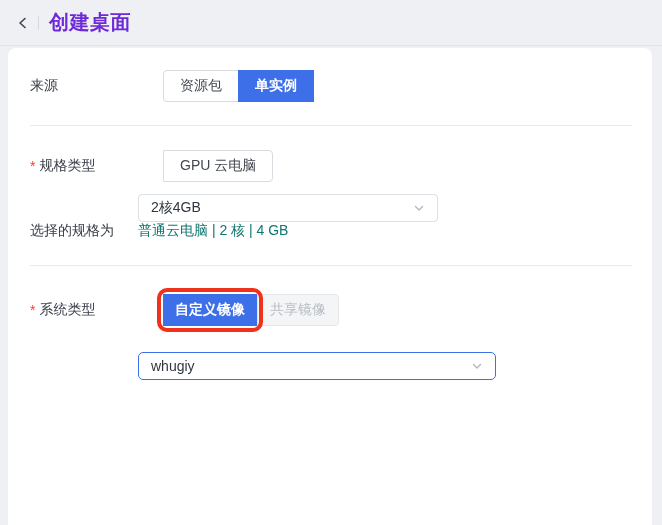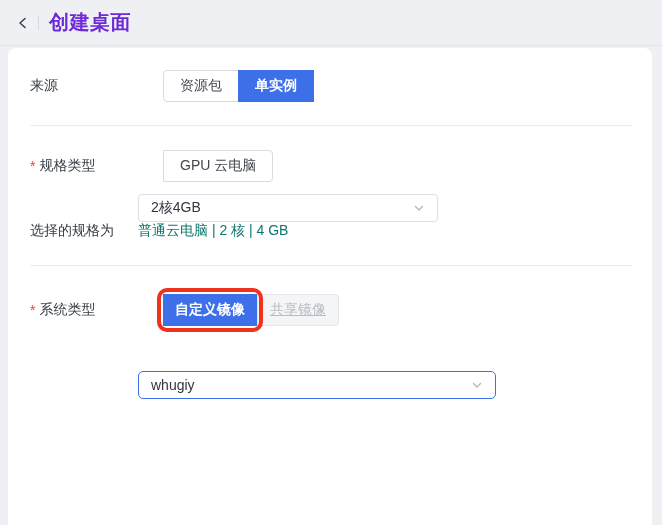--- a/index.html
+++ b/index.html
@@ -119,21 +119,21 @@
   }
   .select-box.focused { border: 1.5px solid #3d6fe8; border-radius: 5px; }
   .select-box .chev { display: flex; align-items: center; }
   
   .sec-source .inner   { padding: 22px 0 23px 0; }
   .sec-os .inner       { padding: 26px 0 24px 0; }
   .sec-spec .inner     { padding: 24px 0 25px 0; }
   .sec-image .inner    { padding: 28px 0 22px 0; }
   .mt12 { margin-top: 12px; }
   .mt26 { }
-  .mt30 { margin-top: 45px; }
+  .mt30 { margin-top: 26px; }
   .spec-value { color: #0f766e; }
   .w300 { width: 300px; }
   .w358 { width: 358px; }
   .offset-field { margin-left: 108px; }
 </style>
 </head>
 <body>
 
 <div class="header">
   <div class="back-btn">
@@ -193,21 +193,21 @@
       <div class="row">
         <div class="label-col">
           <span class="req">*</span>
           <span>系统类型</span>
         </div>
         <div class="btn-group">
           <div class="hl-wrap">
             <div class="tbtn selected" style="padding:0 11px;">自定义镜像</div>
             <div class="red-annotation"></div>
           </div>
-          <div class="tbtn last disabled" style="padding:0 12px;text-decoration:underline;">共享镜像</div>
+          <div class="tbtn last disabled" style="padding:0 12px;">共享镜像</div>
         </div>
       </div>
 
       <div class="select-box w358 offset-field mt30 focused">
         <span>whugiy</span>
         <span class="chev">
           <svg width="12" height="12" viewBox="0 0 12 12">
             <polyline points="2.5,4.5 6,8 9.5,4.5" fill="none" stroke="#b4b7be" stroke-width="1.4" stroke-linecap="round" stroke-linejoin="round"></polyline>
           </svg>
         </span>

